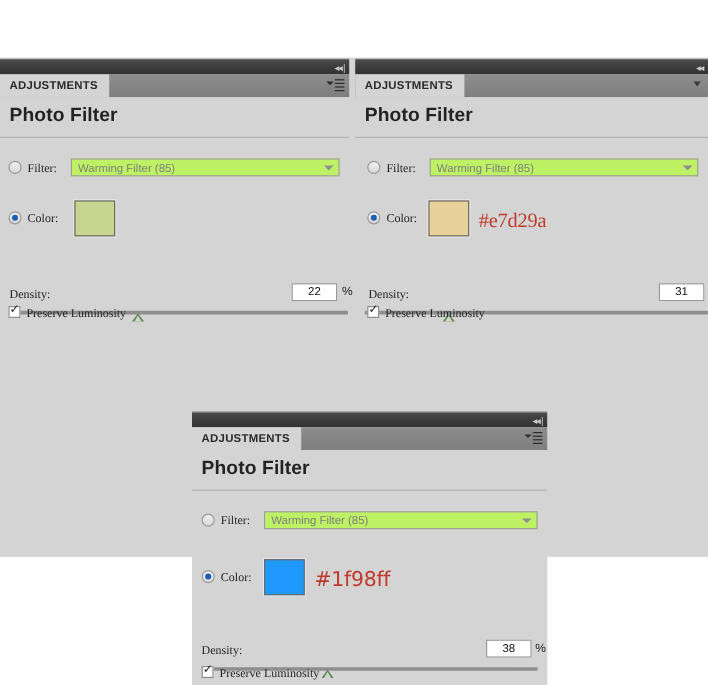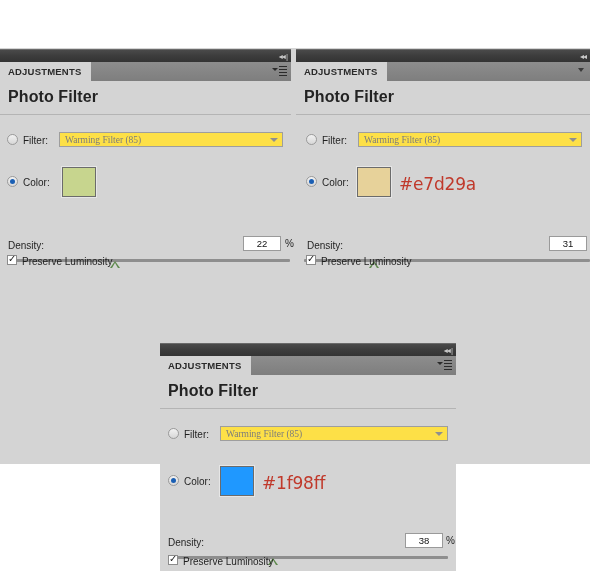--- a/index.html
+++ b/index.html
@@ -101,30 +101,29 @@
     position:absolute;width:11px;height:11px;border-radius:50%;
     background:linear-gradient(to bottom,#f2f2f2,#d7d7d7);
     border:1px solid #9a9a9a;box-sizing:border-box;
   }
   .radio.on::after{
     content:"";position:absolute;left:2px;top:2px;width:5px;height:5px;
     border-radius:50%;background:#1a5fb4;
   }
   .lbl{
     position:absolute;font-size:10px;color:#1f1f1f;line-height:12px;
-    font-family:Liberation Sans, sans-serif;
+    font-family:Liberation Serif, serif;
     text-align:center;
   }
 
   .combo{
     position:absolute;height:15px;
-    background:#fde047;
+    background:#bef264;
     border:1px solid #9e9e9e;
     box-sizing:border-box;
-    font-family:Liberation Serif, serif;
   }
   .combo .val{
     position:absolute;left:5px;top:1px;
     font-size:9.5px;color:#7c7c7c;line-height:13px;
   }
   .combo-arrow{
     position:absolute;height:15px;width:16px;
     display:flex;align-items:center;justify-content:center;
   }
   .combo-arrow::after{
@@ -271,21 +270,21 @@
         <div class="combo" style="left:62px;top:0px;width:224px;">
           <div class="val">Warming Filter (85)</div>
         </div>
         <div class="combo-arrow" style="left:269px;top:0px;"></div>
       </div>
 
       <div class="row" style="top:86px;height:34px;">
         <div class="radio on" style="left:10px;top:9px;"></div>
         <div class="lbl" style="left:26px;top:10px;">Color:</div>
         <div class="swatch" style="left:61px;top:0px;background:#e7d29a;"></div>
-        <div class="hex" style="left:103px;top:7px;">#e7d29a</div>
+        <div class="hex" style="left:103px;top:7px;font-family:Liberation Serif, serif;">#e7d29a</div>
       </div>
 
       <div class="row" style="top:156px;">
         <div class="lbl" style="left:11px;top:3px;">Density:</div>
         <div class="numbox" style="left:253px;top:-1px;">
           <span>31</span>
         </div>
 
       </div>
       <div class="slider-track" style="left:8px;top:178px;width:286px;"></div>

